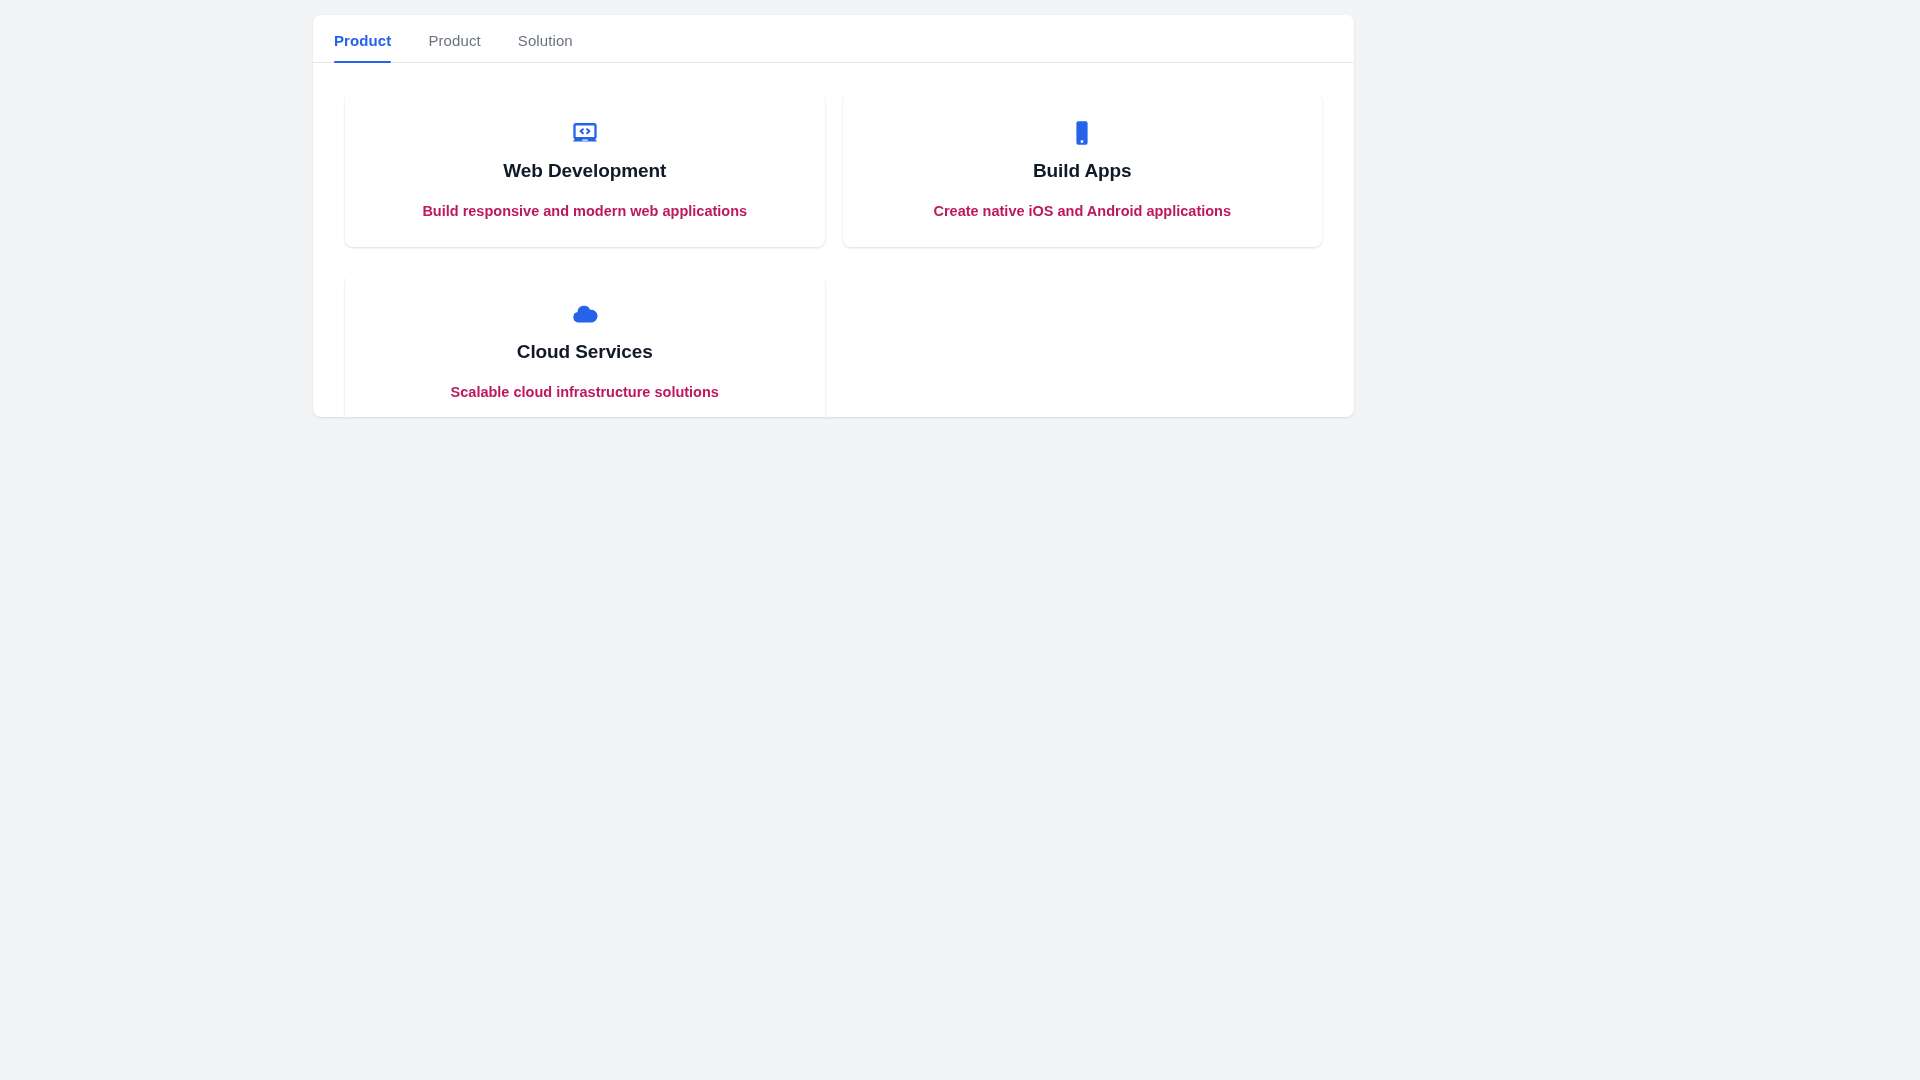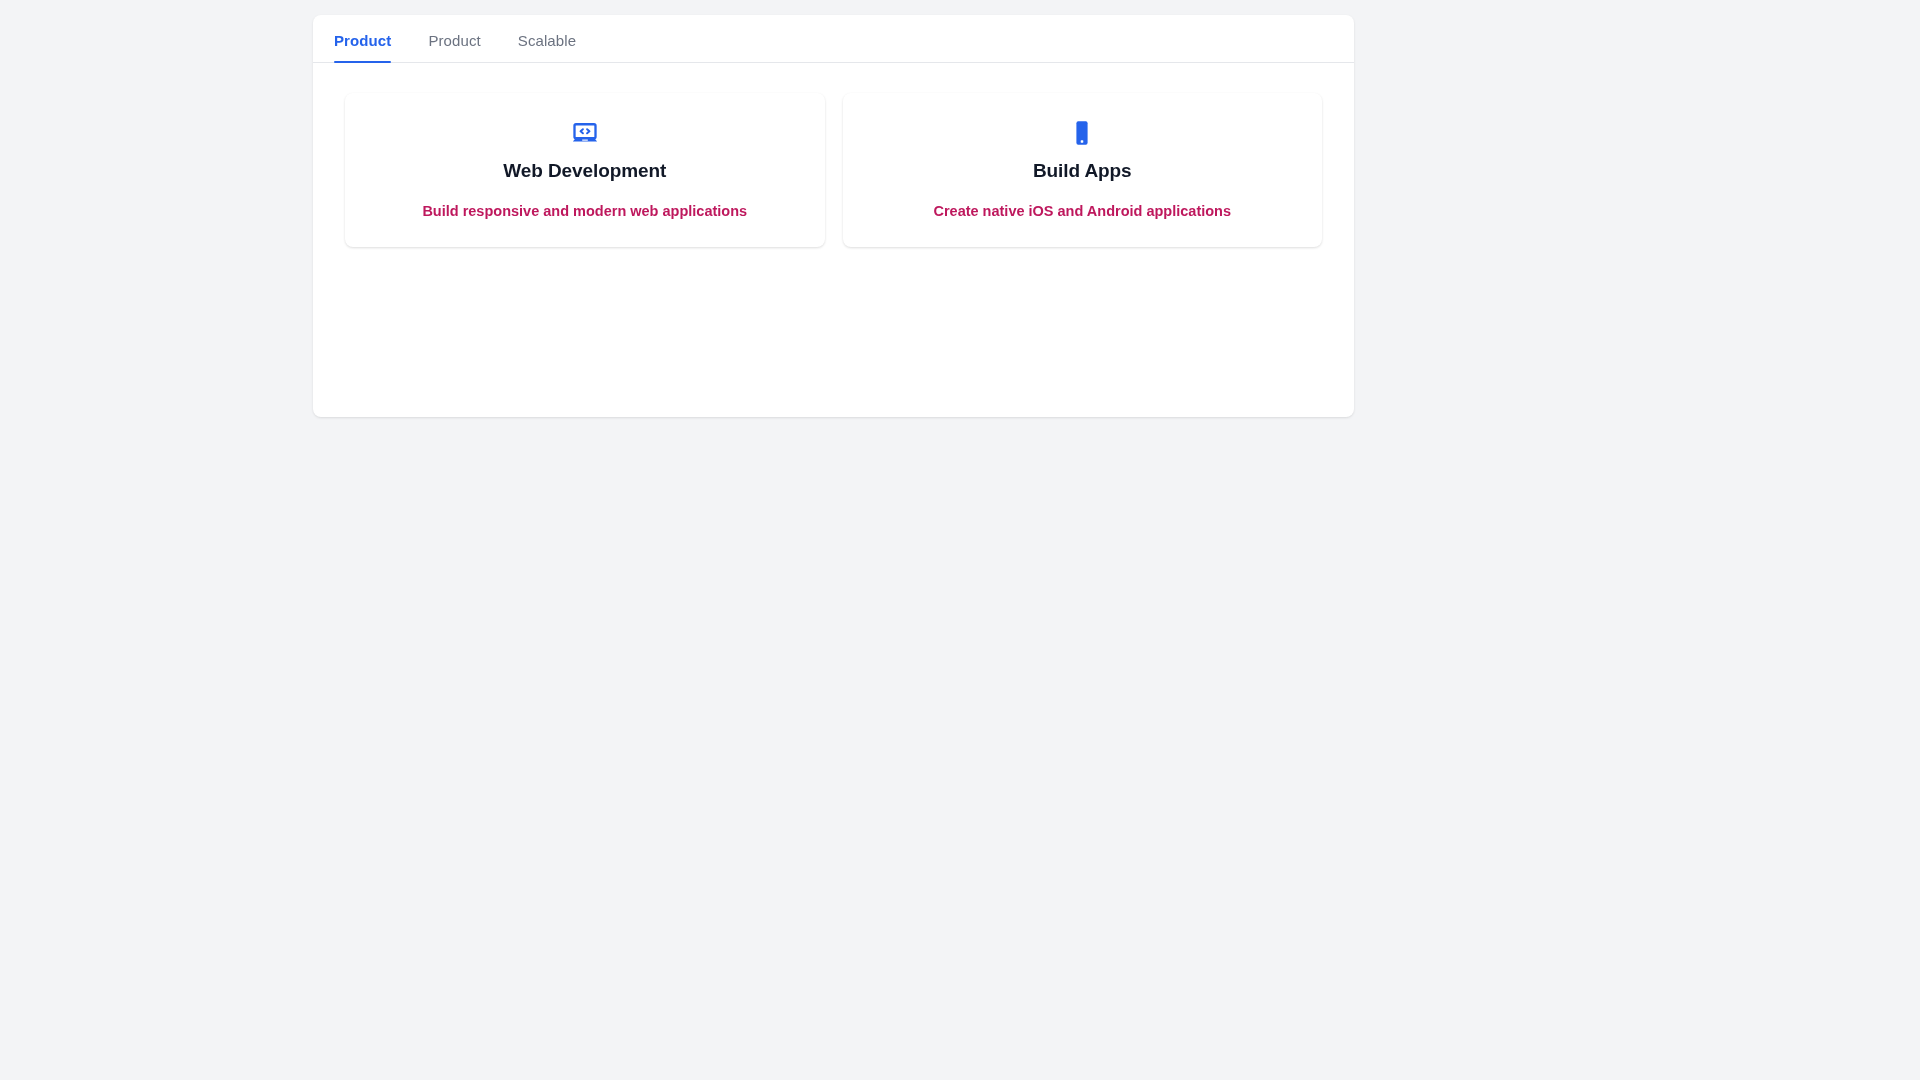--- a/index.html
+++ b/index.html
@@ -117,21 +117,21 @@
   }
 </style>
 </head>
 <body>
 
 <div class="panel">
 
   <div class="tabbar">
     <button class="tab active">Product</button>
     <button class="tab">Product</button>
-    <button class="tab">Scalable</button>
+    <button class="tab">Solution</button>
   </div>
 
   <div class="grid">
 
     <div class="card">
       <div class="card-icon">
         <svg width="28" height="28" viewBox="0 0 24 24" fill="none">
           <rect x="3" y="4.5" width="18" height="12" rx="1.3" stroke="#2563eb" stroke-width="2"></rect>
           <path d="M10.2 8.8 L8.2 10.5 L10.2 12.2" stroke="#2563eb" stroke-width="1.7" stroke-linecap="round" stroke-linejoin="round"></path>
           <path d="M13.8 8.8 L15.8 10.5 L13.8 12.2" stroke="#2563eb" stroke-width="1.7" stroke-linecap="round" stroke-linejoin="round"></path>
@@ -147,16 +147,25 @@
       <div class="card-icon">
         <svg width="28" height="28" viewBox="0 0 24 24" fill="none">
           <rect x="7.2" y="2" width="9.6" height="20" rx="1.6" fill="#2563eb"></rect>
           <rect x="10.9" y="18.2" width="2.2" height="2.2" rx="0.4" fill="#ffffff"></rect>
         </svg>
       </div>
       <div class="card-title">Build Apps</div>
       <div class="card-desc">Create native iOS and Android applications</div>
     </div>
 
+    <div class="card">
+      <div class="card-icon">
+        <svg width="28" height="28" viewBox="0 0 24 24" fill="none">
+          <path d="M6.2 19.2 A4.5 4.5 0 0 1 5.6 10.3 A5.6 5.6 0 0 1 16.4 8.4 A4.3 4.3 0 0 1 18.2 19.2 Z" fill="#2563eb"></path>
+        </svg>
+      </div>
+      <div class="card-title">Cloud Services</div>
+      <div class="card-desc">Scalable cloud infrastructure solutions</div>
+    </div>
 
 
   </div>
 </div>
 
 </body></html>

